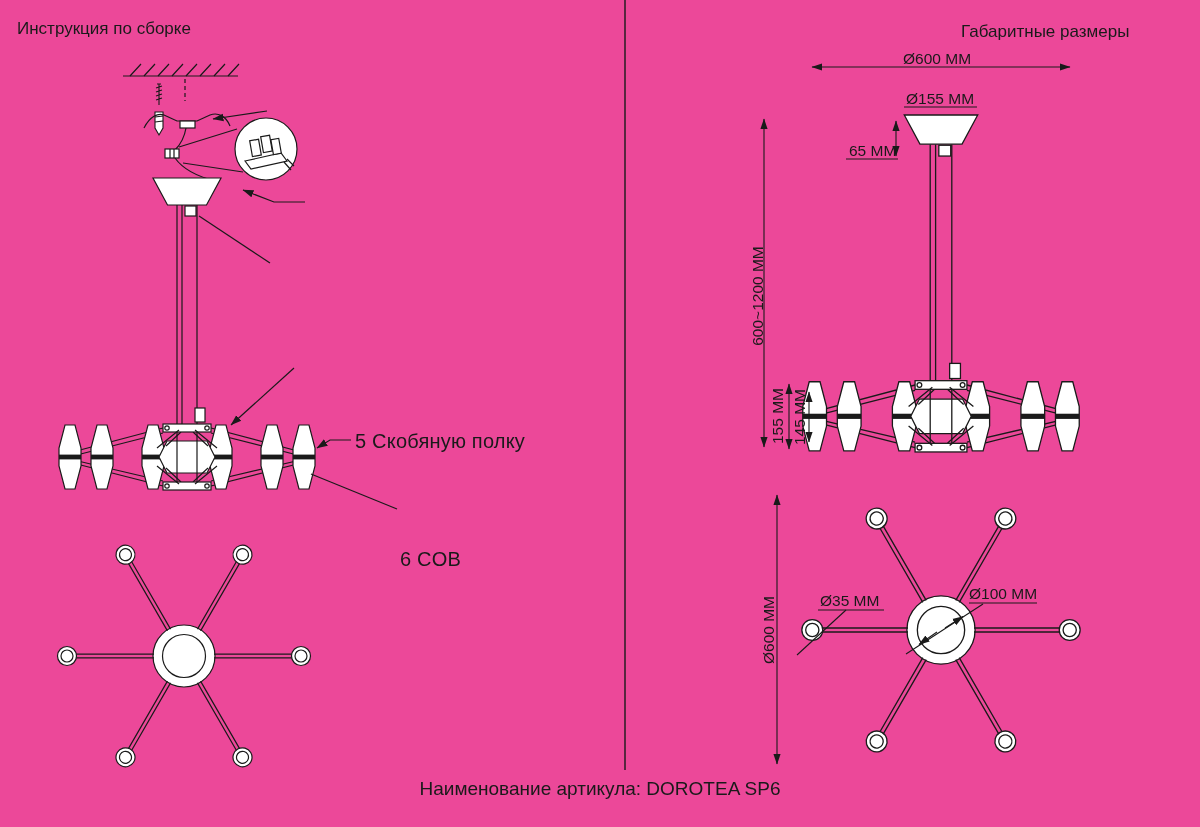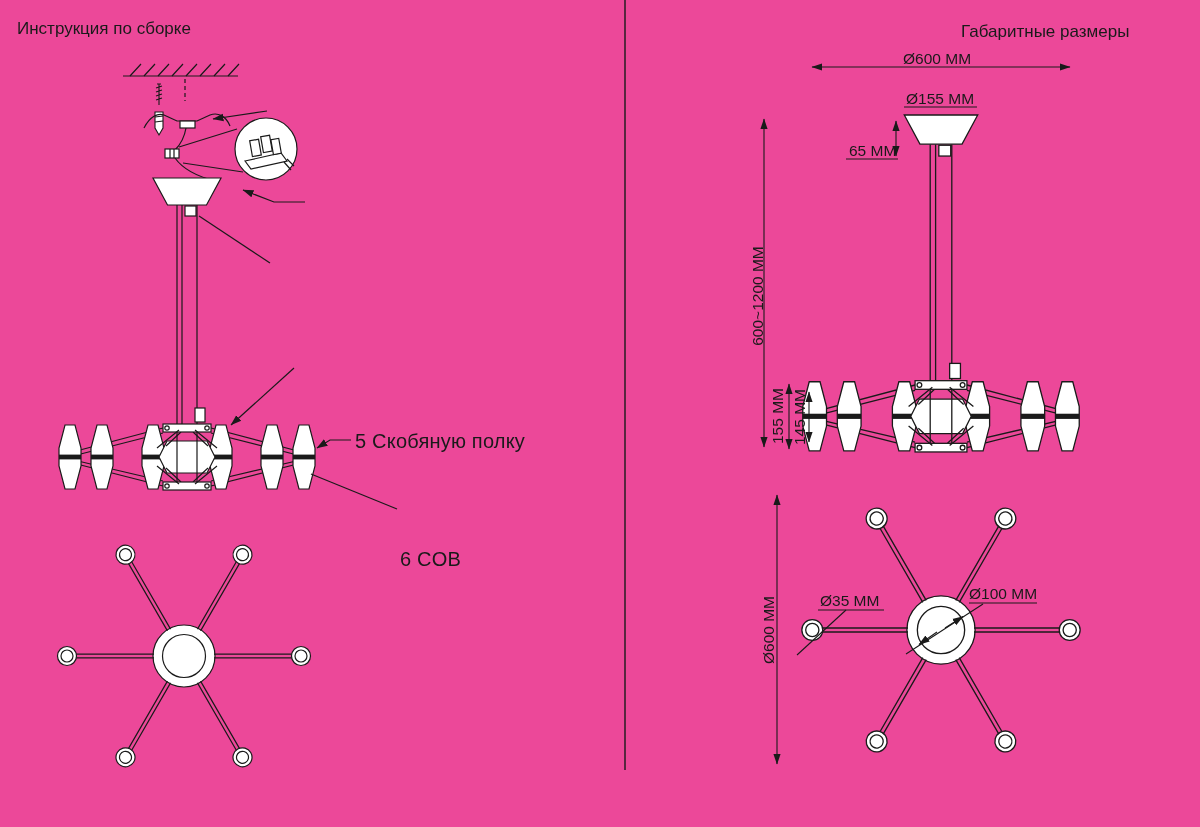--- a/index.html
+++ b/index.html
@@ -173,14 +173,15 @@
 <div class="txt t16" style="left:903px;top:50px;">Ø600 MM</div>
 <div class="txt t16" style="left:906px;top:90px;">Ø155 MM</div>
 <div class="txt t16" style="left:849px;top:142px;">65 MM</div>
 <div class="txt t16 rot" style="left:699px;top:288px;width:116px;">600~1200 MM</div>
 <div class="txt t16 rot" style="left:747px;top:408px;width:60px;">155 MM</div>
 <div class="txt t16 rot" style="left:769px;top:409px;width:60px;">145 MM</div>
 <div class="txt t16 rot" style="left:728px;top:622px;width:80px;">Ø600 MM</div>
 <div class="txt t16" style="left:820px;top:592px;">Ø35 MM</div>
 <div class="txt t16" style="left:969px;top:585px;text-align:center;">Ø100 MM</div>
 
+<div class="txt t19 ctr" style="left:0;top:779px;width:1200px;">Наименование артикула: DOROTEA SP6</div>
 
 </div>
 
 </body></html>

